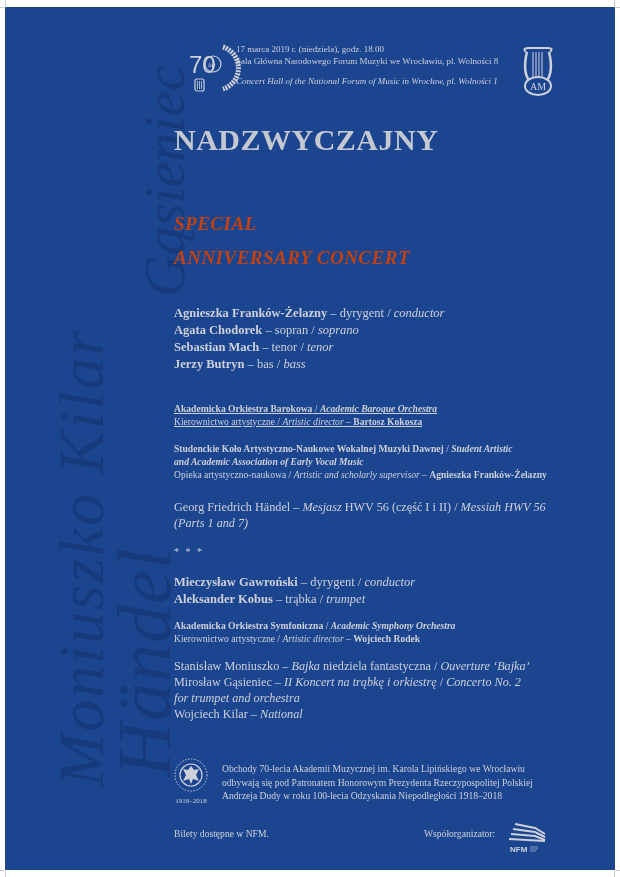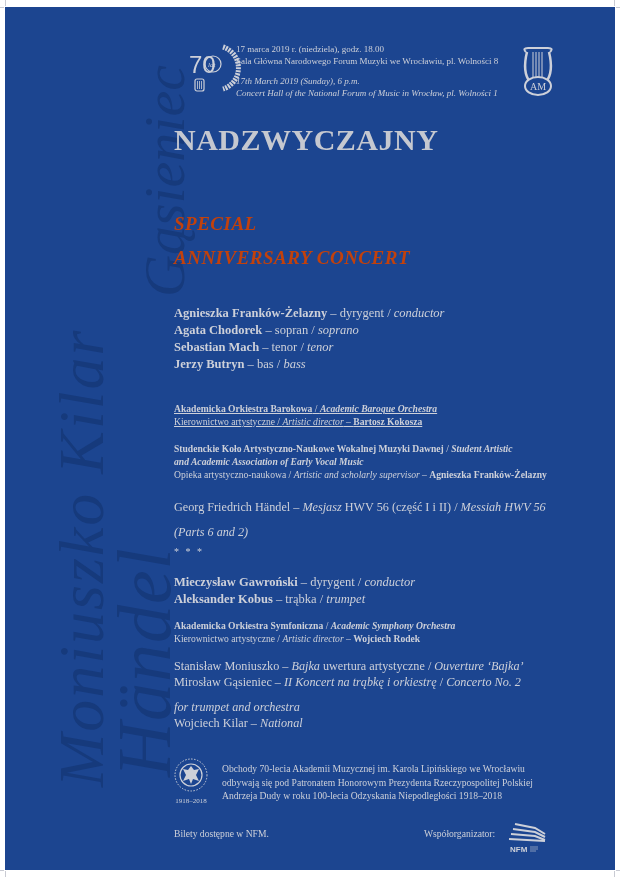--- a/index.html
+++ b/index.html
@@ -20,21 +20,21 @@
   .header-info { position:absolute; left:236px; top:43px; font-size:9px; line-height:12px; }
   .header-info .gap { height:8px; }
   .header-info .en { font-style:italic; }
 
   .title-pl { position:absolute; left:174px; top:123px; font-size:30px; font-weight:bold; line-height:34px; color:#c5c8d0; letter-spacing:0.5px; }
   .title-en { position:absolute; left:174px; top:207px; font-size:19px; font-weight:bold; font-style:italic; line-height:34px; color:#c2410c; letter-spacing:0.5px; }
 
   .block { position:absolute; left:174px; color:#cdd0d9; }
   .cast { top:305px; font-size:12.5px; line-height:17px; }
   .cast b, .b { font-weight:bold; }
-  .i { font-style:italic;margin-top:9px; }
+  .i { font-style:italic; }
   .small { font-size:9.6px; line-height:13px; }
   .orch1 { top:402px;text-decoration:underline; }
   .orch2 { top:442px; }
   .prog1 { top:500px; font-size:12.2px; line-height:15.5px; width:420px; }
   .stars { top:546px; font-size:10px; letter-spacing:2px; }
   .cast2 { top:574px; font-size:12.5px; line-height:17px; }
   .orch3 { top:619px; }
   .prog2 { top:658px; font-size:12.2px; line-height:16px; width:420px; }
   .patron { position:absolute; left:222px; top:762px; font-size:9.6px; line-height:13.5px; color:#cdd0d9; }
   .tickets { position:absolute; left:174px; top:828px; font-size:9.6px; color:#cdd0d9; }
@@ -69,21 +69,20 @@
     <line x1="8.5" y1="38" x2="8.5" y2="46" stroke="#cdd0d9" stroke-width="0.8"></line>
     <line x1="10.5" y1="38" x2="10.5" y2="46" stroke="#cdd0d9" stroke-width="0.8"></line>
     <line x1="12.5" y1="38" x2="12.5" y2="46" stroke="#cdd0d9" stroke-width="0.8"></line>
   </svg>
 </div>
 
 <div class="header-info txt">
   <div>17 marca 2019 r. (niedziela), godz. 18.00</div>
   <div>Sala Główna Narodowego Forum Muzyki we Wrocławiu, pl. Wolności 8</div>
   <div class="gap"></div>
-  <div class="en">17th March 2019 (Sunday), 6 p.m.</div>
   <div class="en">Concert Hall of the National Forum of Music in Wrocław, pl. Wolności 1</div>
 </div>
 
 <div class="logoLyre">
   <svg width="40" height="54" viewBox="0 0 40 54">
     <path d="M8 6 Q4 2 10 2 L30 2 Q36 2 32 6" fill="none" stroke="#cdd0d9" stroke-width="2"></path>
     <path d="M9 6 Q4 26 12 36 M31 6 Q36 26 28 36" fill="none" stroke="#cdd0d9" stroke-width="2.5"></path>
     <line x1="15" y1="6" x2="15" y2="34" stroke="#cdd0d9" stroke-width="1"></line>
     <line x1="18" y1="6" x2="18" y2="34" stroke="#cdd0d9" stroke-width="1"></line>
     <line x1="21" y1="6" x2="21" y2="34" stroke="#cdd0d9" stroke-width="1"></line>
@@ -114,37 +113,37 @@
 </div>
 
 <div class="block small orch2">
   <div><b>Studenckie Koło Artystyczno-Naukowe Wokalnej Muzyki Dawnej</b> / <b class="i">Student Artistic</b></div>
   <div><b class="i">and Academic Association of Early Vocal Music</b></div>
   <div><span>Opieka artystyczno-naukowa</span> / <span class="i">Artistic and scholarly supervisor</span> – <b>Agnieszka Franków-Żelazny</b></div>
 </div>
 
 <div class="block prog1">
   <div><span>Georg Friedrich Händel</span> – <span class="i">Mesjasz</span> <span>HWV 56 (część I i II)</span> / <span class="i">Messiah HWV 56</span></div>
-  <div class="i">(Parts 6 and 2)</div>
+  <div class="i">(Parts 1 and 7)</div>
 </div>
 
 <div class="block stars">* * *</div>
 
 <div class="block cast2">
   <div><b>Mieczysław Gawroński</b> – <span>dyrygent</span> / <span class="i">conductor</span></div>
   <div><b>Aleksander Kobus</b> – <span>trąbka</span> / <span class="i">trumpet</span></div>
 </div>
 
 <div class="block small orch3">
   <div><b>Akademicka Orkiestra Symfoniczna</b> / <b class="i">Academic Symphony Orchestra</b></div>
   <div><span>Kierownictwo artystyczne</span> / <span class="i">Artistic director</span> – <b>Wojciech Rodek</b></div>
 </div>
 
 <div class="block prog2">
-  <div><span>Stanisław Moniuszko</span> – <span class="i">Bajka</span> <span>uwertura artystyczne</span> / <span class="i">Ouverture ‘Bajka’</span></div>
+  <div><span>Stanisław Moniuszko</span> – <span class="i">Bajka</span> <span>niedziela fantastyczna</span> / <span class="i">Ouverture ‘Bajka’</span></div>
   <div><span>Mirosław Gąsieniec</span> – <span class="i">II Koncert na trąbkę i orkiestrę</span> / <span class="i">Concerto No. 2</span></div>
   <div class="i">for trumpet and orchestra</div>
   <div><span>Wojciech Kilar</span> – <span class="i">National</span></div>
 </div>
 
 <div class="logoEagle">
   <svg width="40" height="50" viewBox="0 0 40 50">
     <circle cx="20" cy="18" r="16" fill="none" stroke="#cdd0d9" stroke-width="1" stroke-dasharray="1.5 1.5"></circle>
     <circle cx="20" cy="18" r="11" fill="none" stroke="#cdd0d9" stroke-width="1.2"></circle>
     <path d="M20 9 L23 13 L28 12 L25 18 L28 24 L22 22 L20 27 L18 22 L12 24 L15 18 L12 12 L17 13 Z" fill="#cdd0d9"></path>

